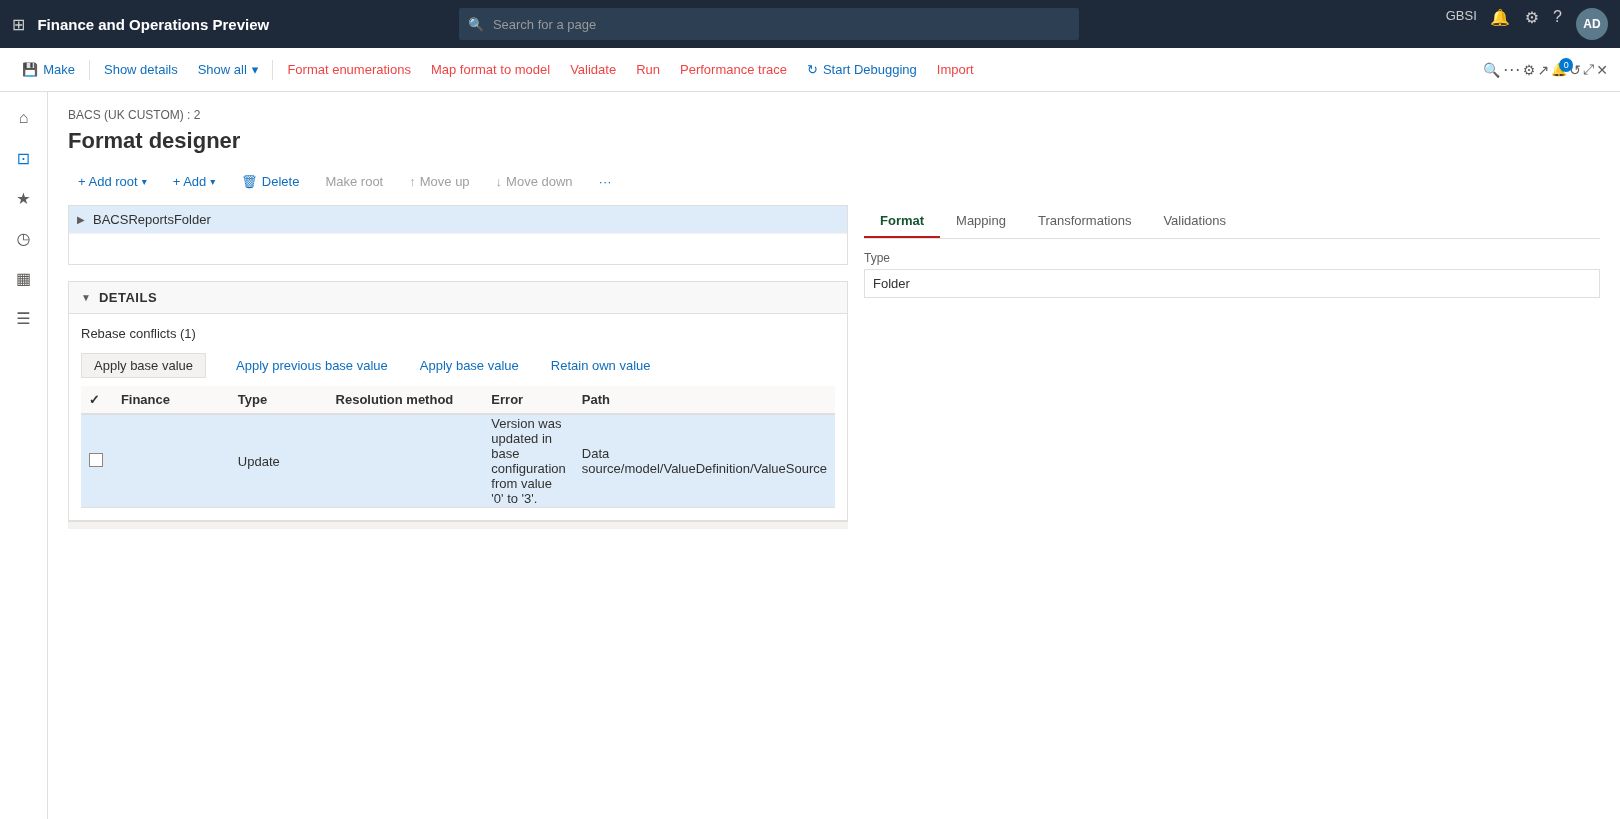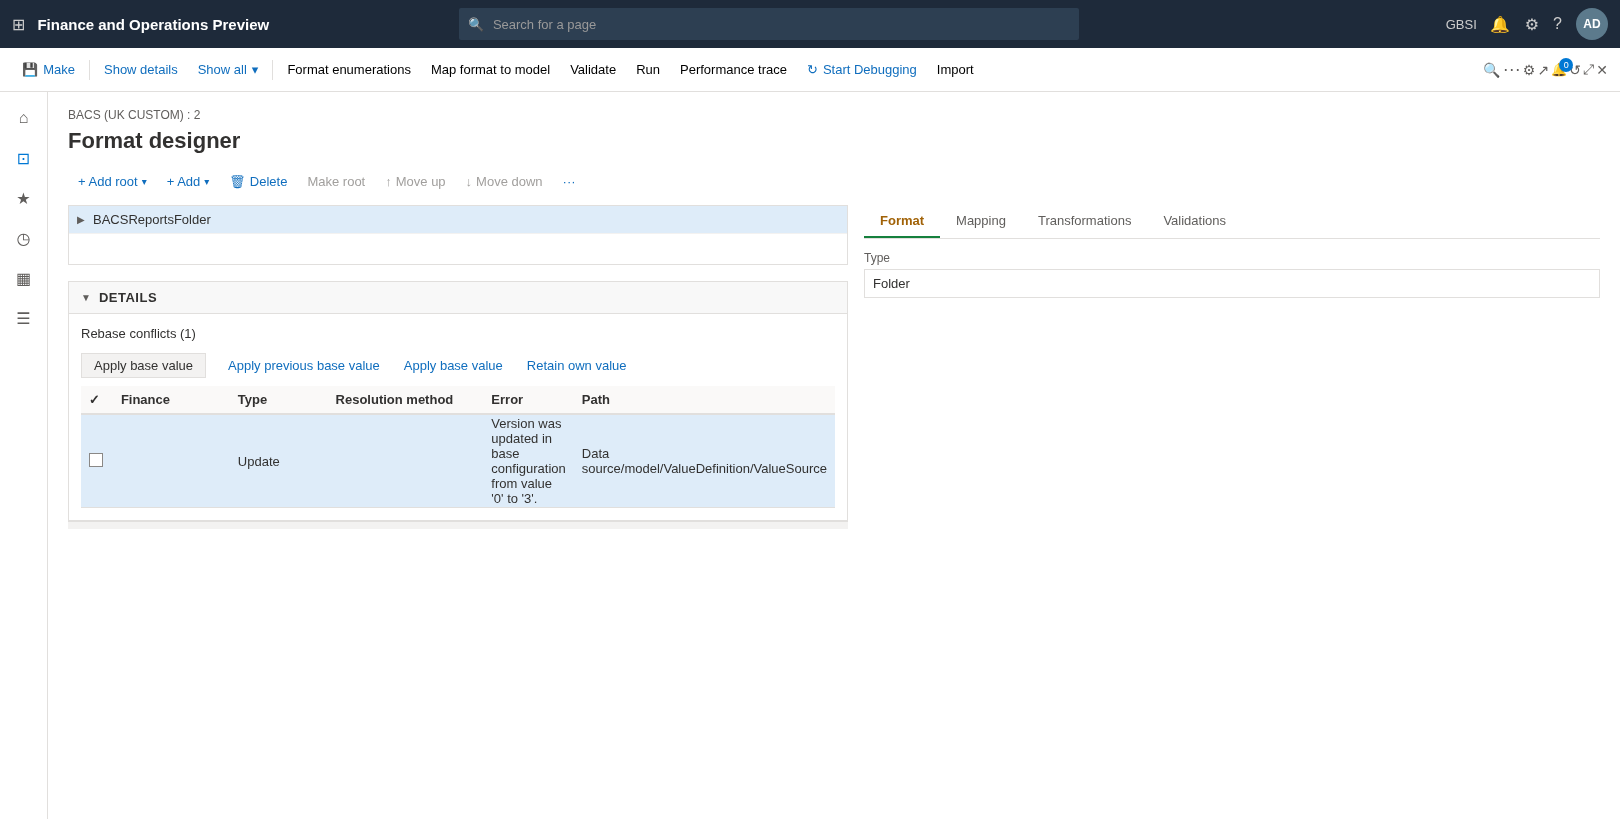--- a/index.html
+++ b/index.html
@@ -35,21 +35,21 @@
       background: transparent;
       border: none;
       outline: none;
       color: #bef264;
       font-size: 13px;
       width: 100%;
     }
     .search-bar input::placeholder { color: #999; }
     .top-nav-right {
       display: flex;
-      align-items: center;
+      align-items: flex-start;
       gap: 14px;
       margin-left: auto;
     }
     .top-nav-right .user-code { color: #ccc; font-size: 13px; }
     .top-nav-right .icon-btn { color: #ccc; font-size: 16px; cursor: pointer; }
     .avatar {
       width: 32px; height: 32px;
       background: #5c7a8c;
       border-radius: 50%;
       display: flex; align-items: center; justify-content: center;
@@ -87,21 +87,21 @@
       gap: 5px;
       padding: 0 10px;
       height: 44px;
       color: #106ebe;
       font-size: 13px;
       cursor: pointer;
       white-space: nowrap;
       border: none;
       background: transparent;
     }
-    .toolbar-btn.text-dark { color: #000000; }
+    .toolbar-btn.text-dark { color: #ef4444; }
     .toolbar-separator { width: 1px; height: 20px; background: #e1dfdd; margin: 0 4px; }
     .toolbar-right {
       margin-left: auto;
       display: flex;
       align-items: center;
       gap: 2px;
     }
 
     
     .layout {
@@ -144,20 +144,21 @@
     .page-title {
       font-size: 22px;
       font-weight: 600;
       color: #323130;
       margin-bottom: 16px;
     }
 
     
     .action-bar {
       display: flex;
+      gap: 6px;
       margin-bottom: 12px;
     }
     .action-btn {
       display: flex;
       align-items: center;
       gap: 4px;
       padding: 4px 10px;
       background: transparent;
       border: none;
       color: #106ebe;
@@ -206,22 +207,22 @@
       margin-bottom: 12px;
     }
     .tab {
       padding: 8px 16px;
       font-size: 13px;
       color: #605e5c;
       cursor: pointer;
       border-bottom: 2px solid transparent;
     }
     .tab.active {
-      color: #a16207;
-      border-bottom: 2px solid #15803d;
+      color: #14532d;
+      border-bottom: 2px solid #b91c1c;
       font-weight: 600;
     }
 
     .type-section { margin-bottom: 12px; }
     .type-label { font-size: 12px; color: #605e5c; margin-bottom: 4px; }
     .type-value {
       padding: 6px 8px;
       border: 1px solid #e1dfdd;
       background: #fff;
       font-size: 13px;
@@ -245,21 +246,21 @@
     }
     .details-header .toggle-icon { font-size: 10px; color: #605e5c; }
     .details-header .title { font-size: 13px; font-weight: 600; color: #323130; text-transform: uppercase; letter-spacing: 0.5px; }
     .details-body { padding: 12px; }
 
     .rebase-title { font-size: 13px; color: #323130; margin-bottom: 12px; }
 
     .apply-buttons-row {
       display: flex;
       align-items: center;
-      gap: 4px;
+      gap: 12px;
       margin-bottom: 8px;
     }
     .apply-btn {
       padding: 4px 10px;
       background: transparent;
       border: none;
       color: #106ebe;
       font-size: 13px;
       cursor: pointer;
     }

